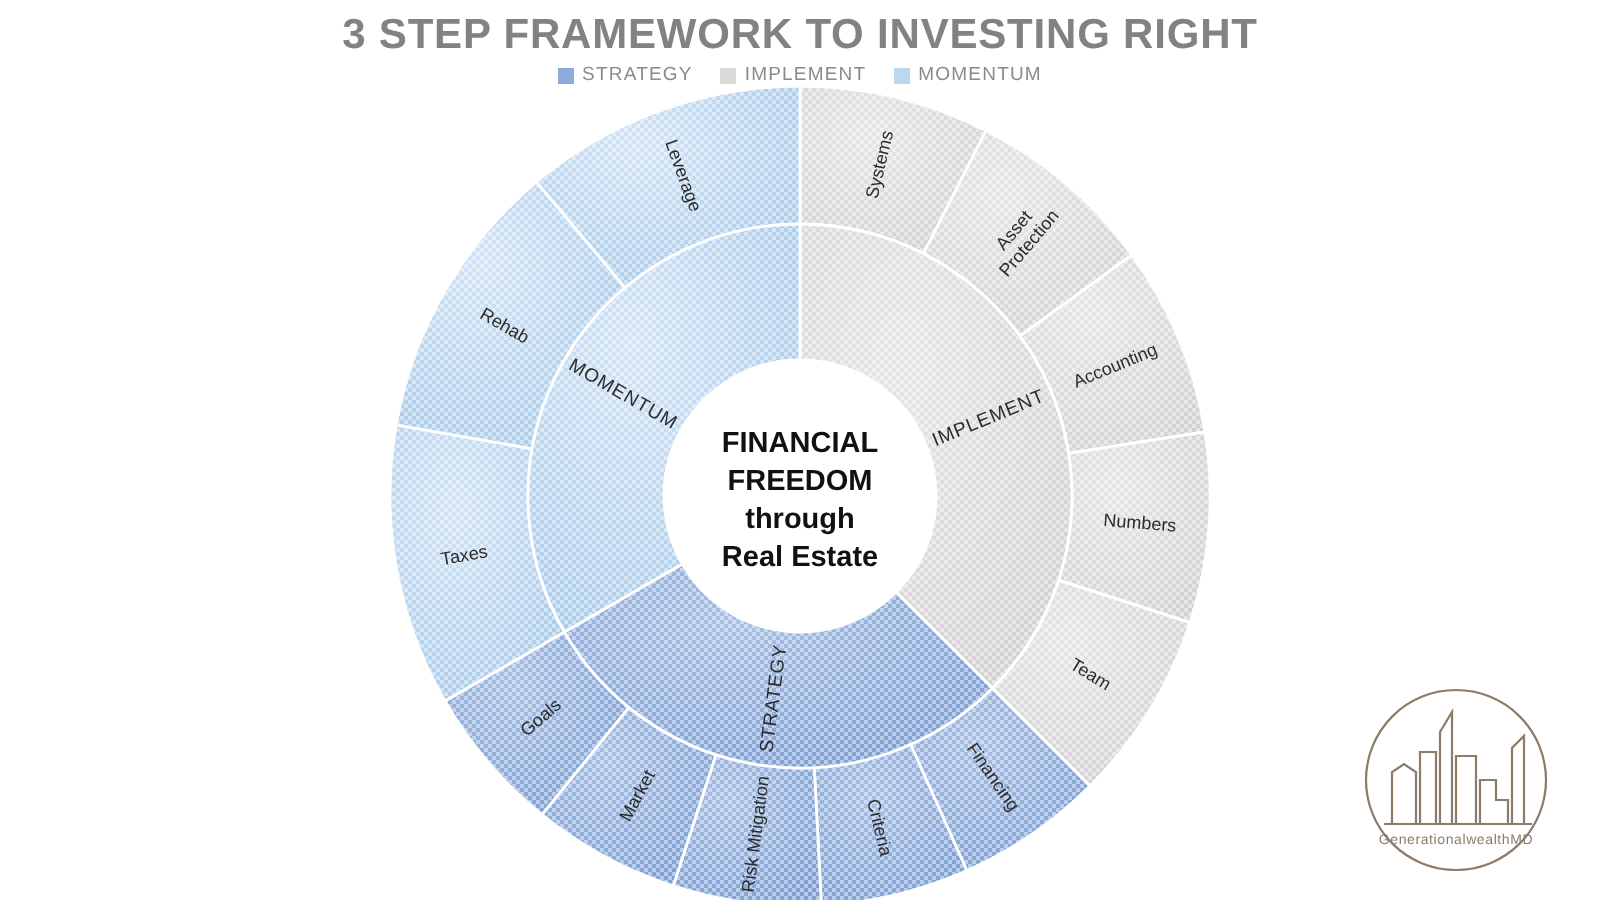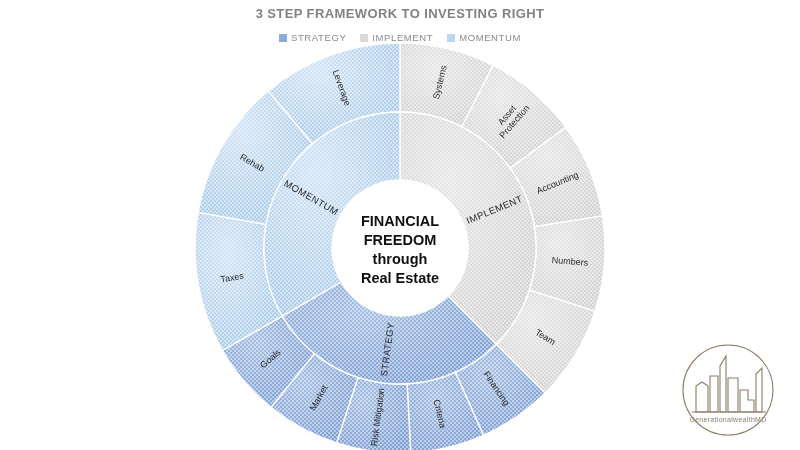--- a/index.html
+++ b/index.html
@@ -11,21 +11,21 @@
   }
   #root {
     position: relative;
     width: 800px; height: 450px;
     background: #ffffff;
   }
   .chart-title {
     position: absolute;
     top: 6px; left: 0; width: 800px;
     text-align: center;
-    font-size: 13px;
+    font-size: 21px;
     font-weight: bold;
     letter-spacing: 0.4px;
     color: #808285;
     font-family: "Liberation Sans", sans-serif;
   }
   .legend {
     position: absolute;
     top: 33px; left: 0; width: 800px;
     display: flex;
     justify-content: center;

